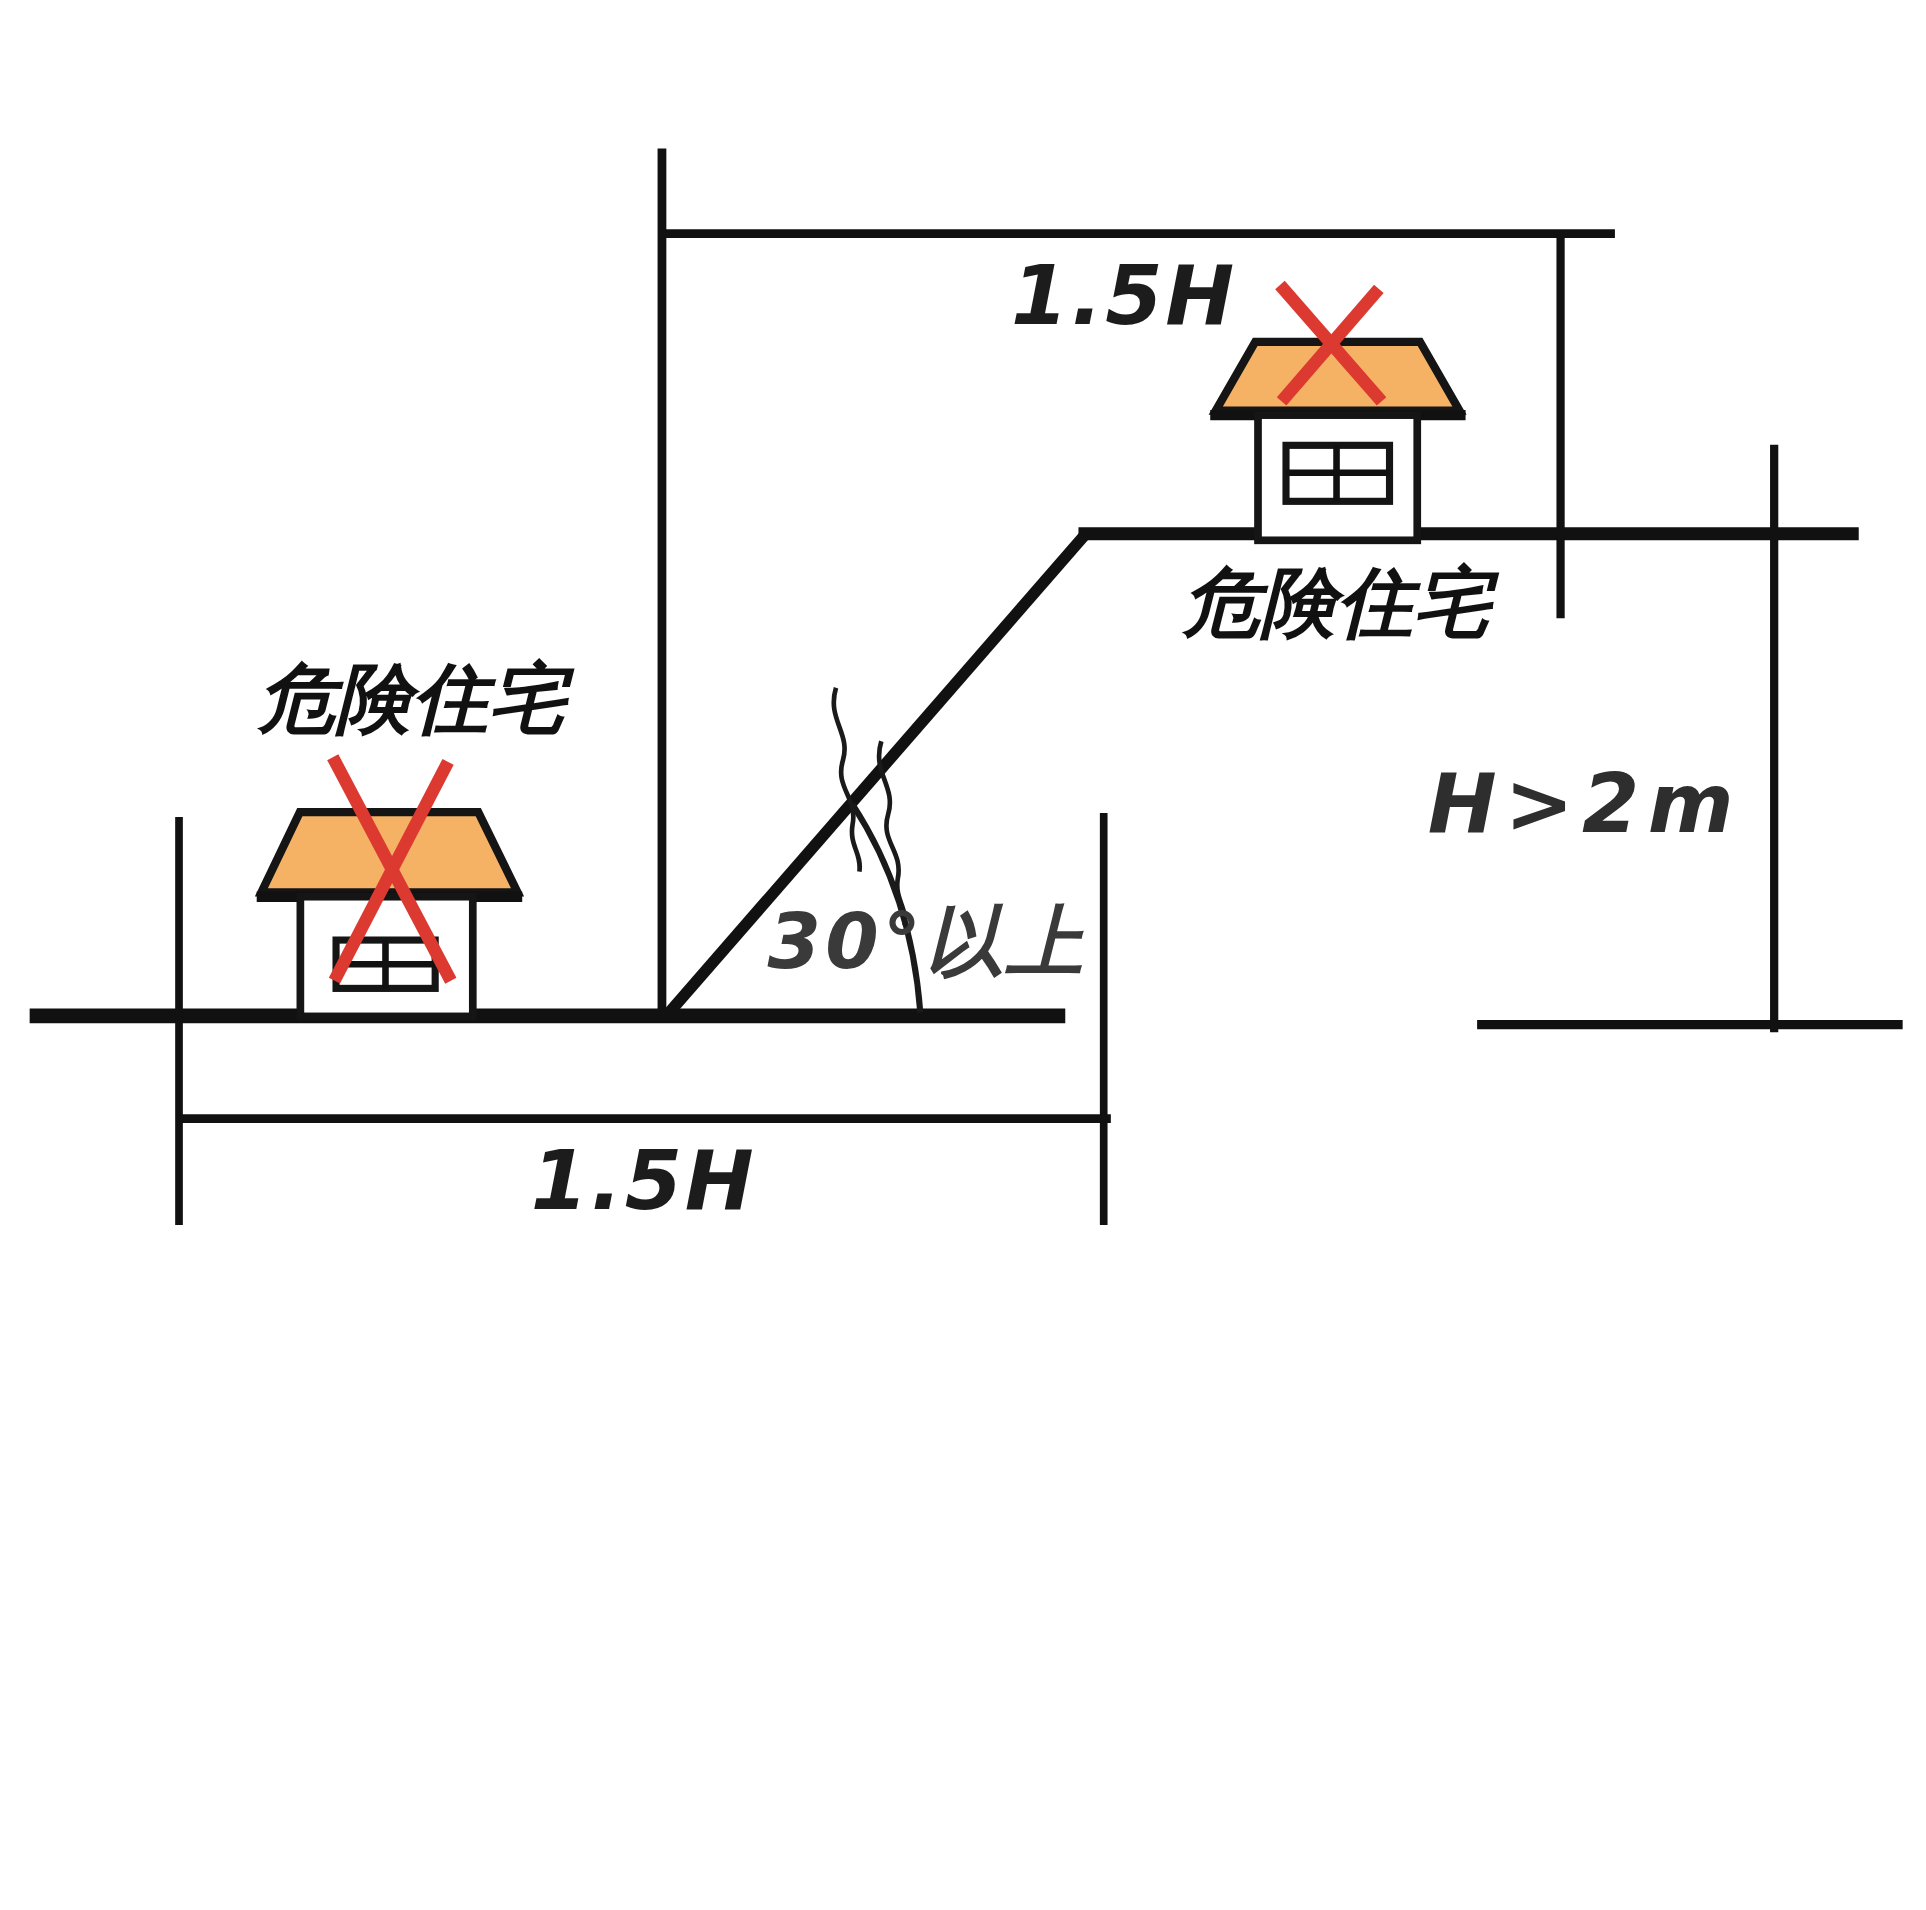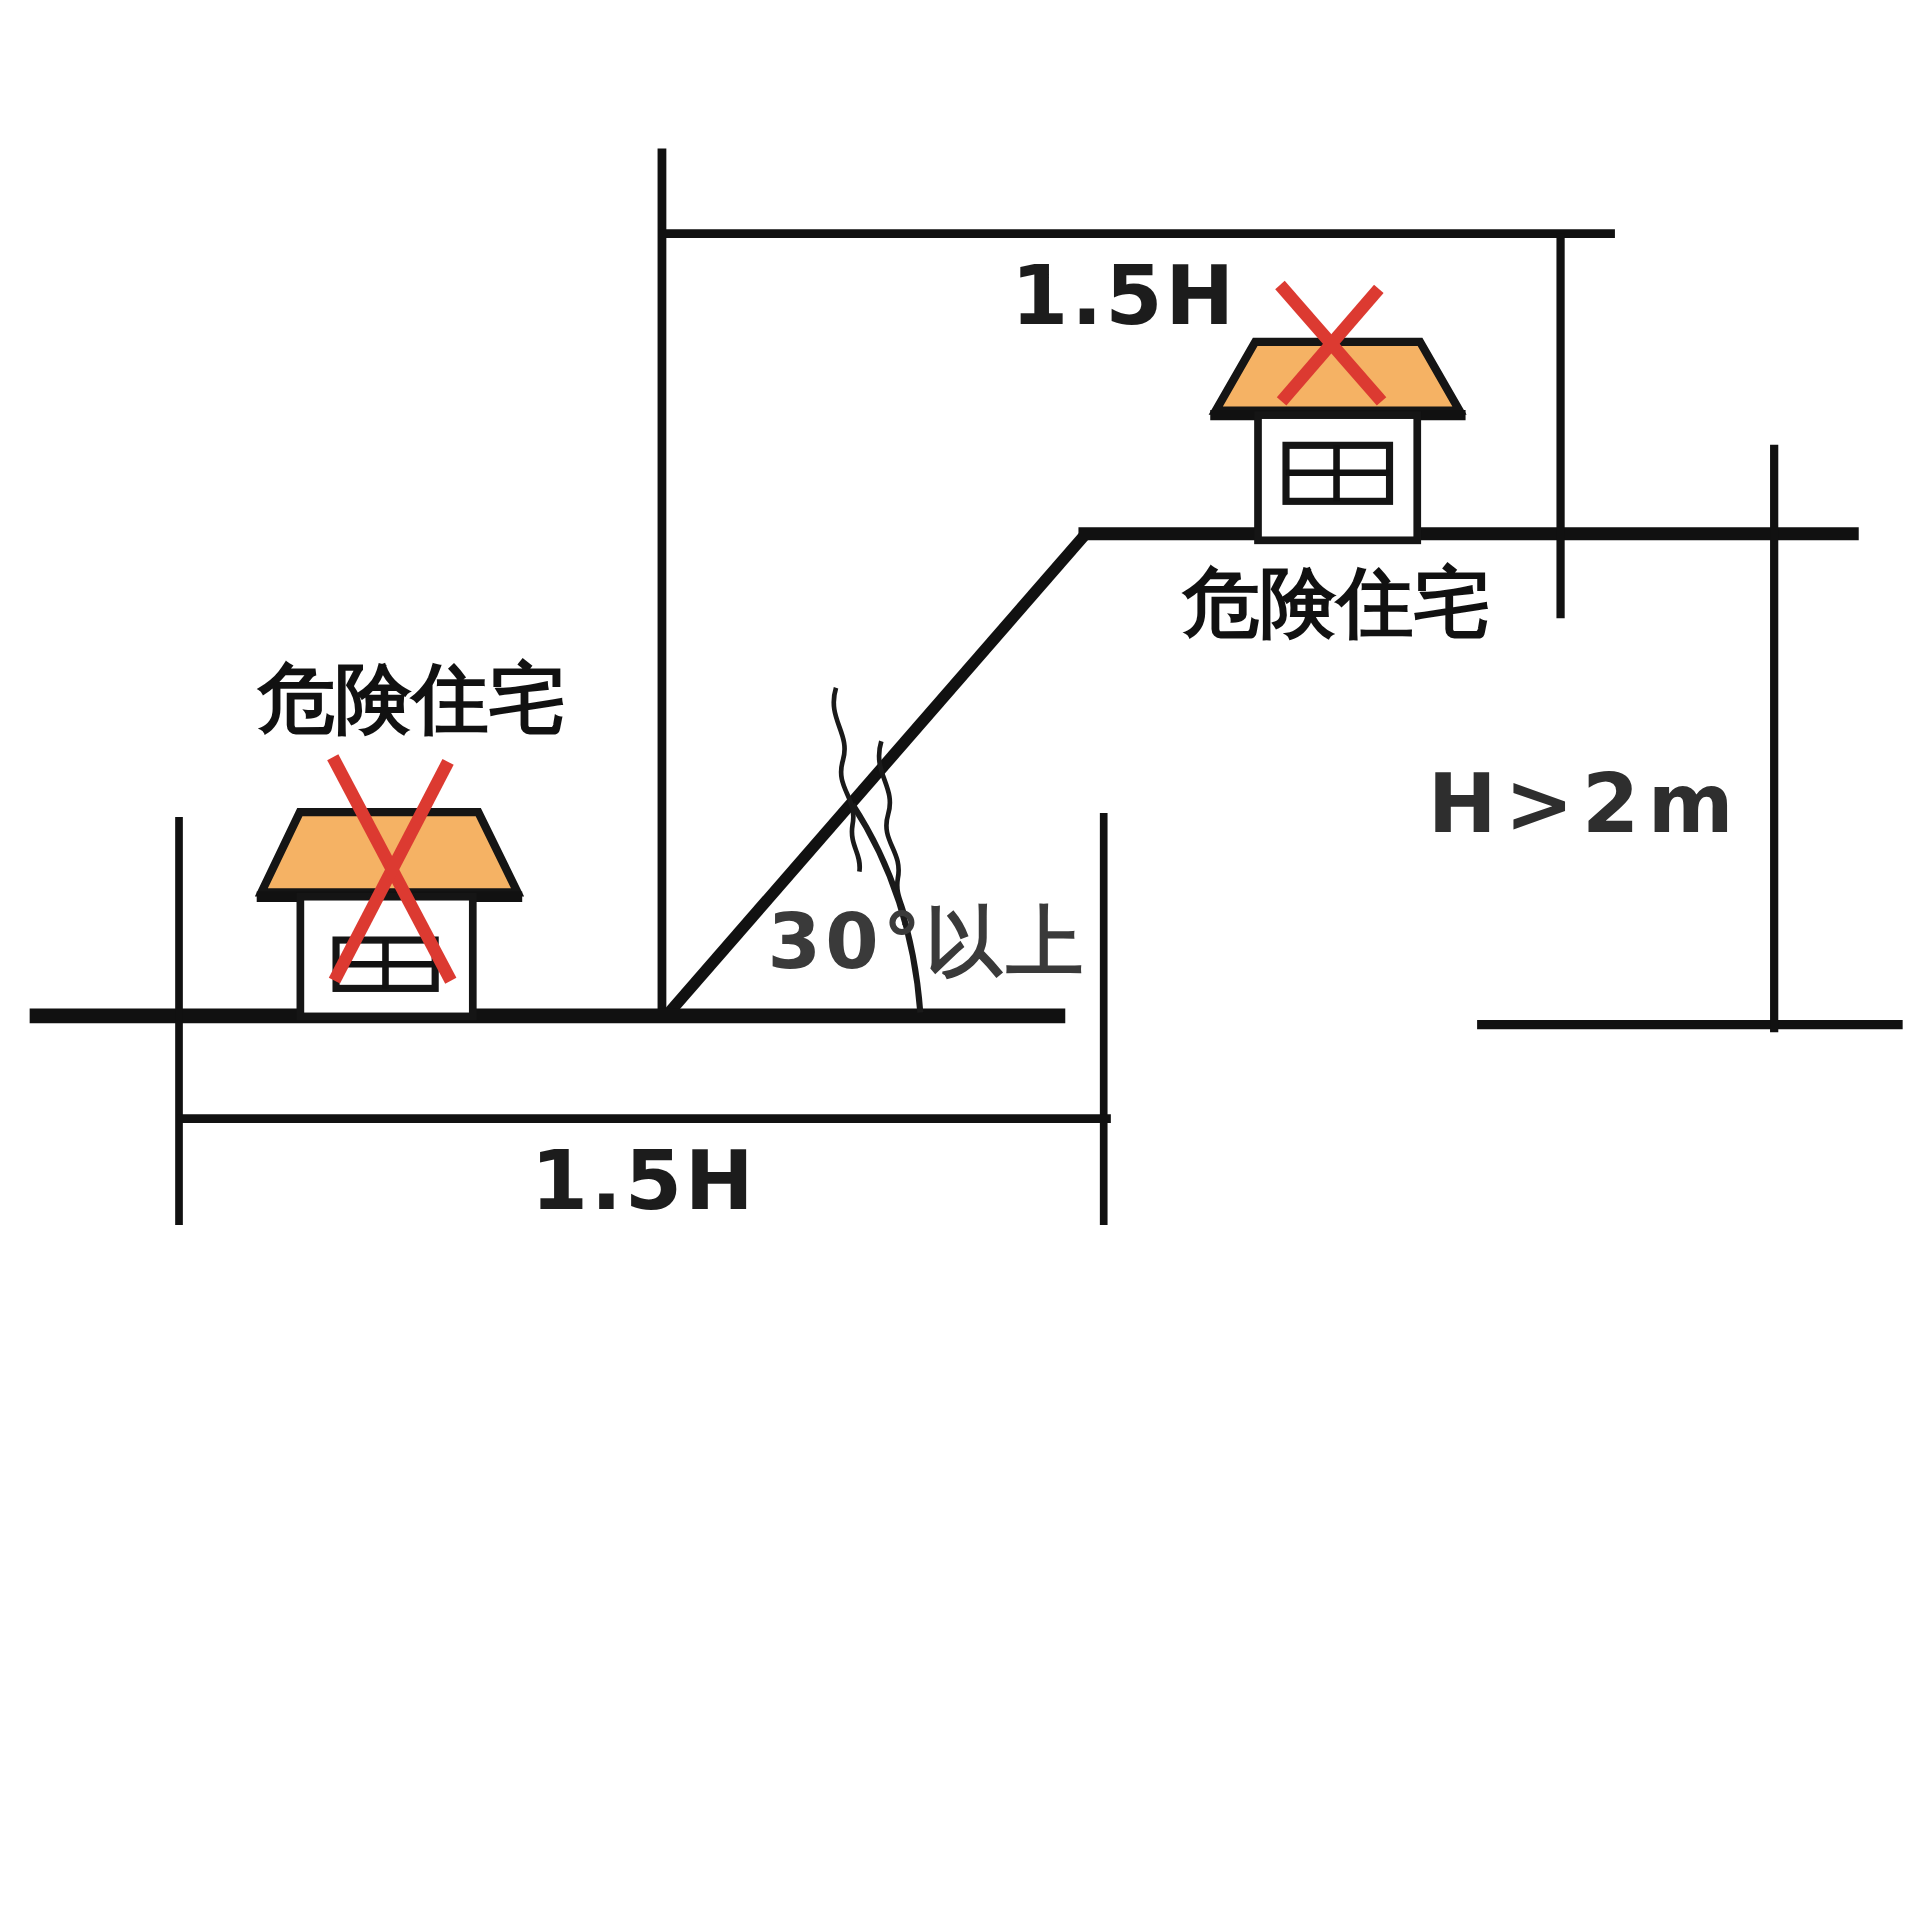--- a/index.html
+++ b/index.html
@@ -2,20 +2,21 @@
 <html style="font-size:6.2px"><head>
 <meta charset="utf-8">
 <style>
   html,body{margin:0;padding:0;background:#ffffff;}
   .page{
     width:100vw;
     max-width:100%;
     aspect-ratio: 7015 / 4960;
     background:#ffffff;
     font-family:"DejaVu Sans","Liberation Sans",sans-serif;
+    font-style:italic;
   }
   svg{display:block;width:100%;height:100%;}
   text{
     font-family:"DejaVu Sans","Liberation Sans",sans-serif;
     font-weight:700;
   }
   .lbl-dim{fill:#1c1c1c;font-size:300px;letter-spacing:10px;}
   .lbl-house{fill:#111111;font-size:280px;}
   .lbl-angle{fill:#3a3a3a;font-size:280px;letter-spacing:15px;}
   .lbl-height{fill:#2e2e2e;font-size:300px;letter-spacing:30px;}

